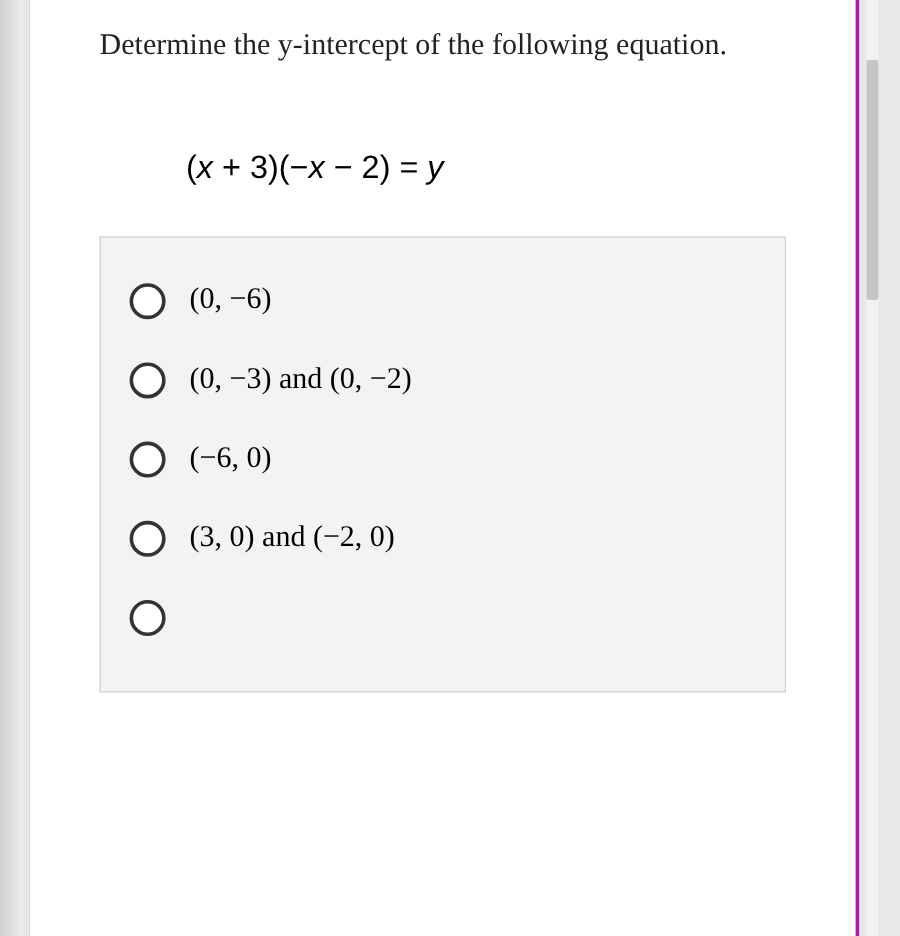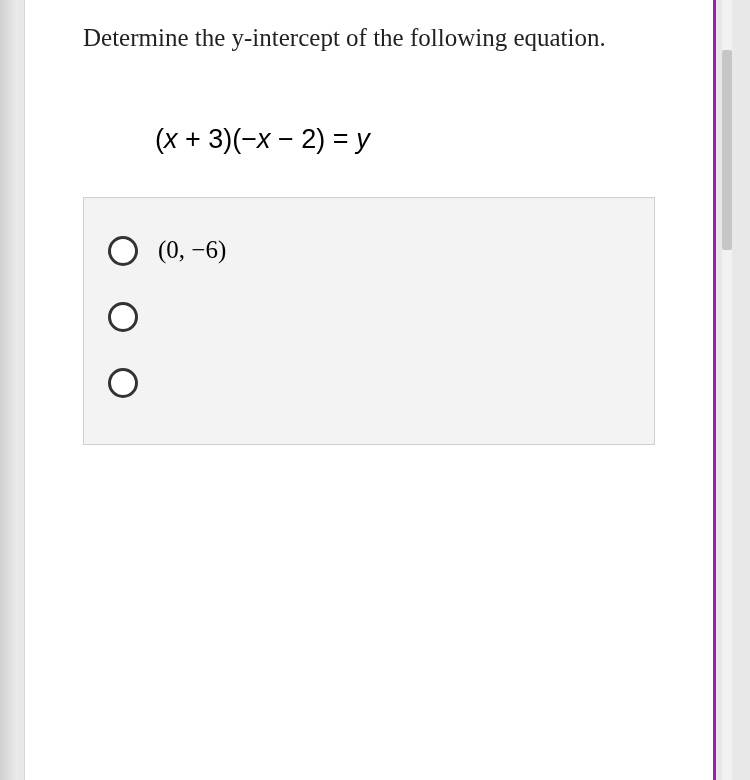--- a/index.html
+++ b/index.html
@@ -98,25 +98,34 @@
     <span class="upright">(</span>x&nbsp;<span class="upright">+&nbsp;3)(−</span>x&nbsp;<span class="upright">−&nbsp;2)&nbsp;=</span>&nbsp;y
   </div>
 
   <div class="options-box">
 
     <div class="option">
       <span class="radio"></span>
       <span class="option-label">(0, −6)</span>
     </div>
 
-
+    <div class="option">
+      <span class="radio"></span>
+      <span class="option-label">(0, −3) and (0, −2)</span>
+    </div>
 
 
     <div class="option">
       <span class="radio"></span>
+      <span class="option-label">(−6, 0)</span>
+    </div>
+
+    <div class="option">
+      <span class="radio"></span>
+      <span class="option-label">(3, 0) and (−2, 0)</span>
     </div>
 
     <div class="option">
       <span class="radio"></span>
     </div>
 
   </div>
 </div>
 
 <div class="scrollbar-track"></div>

